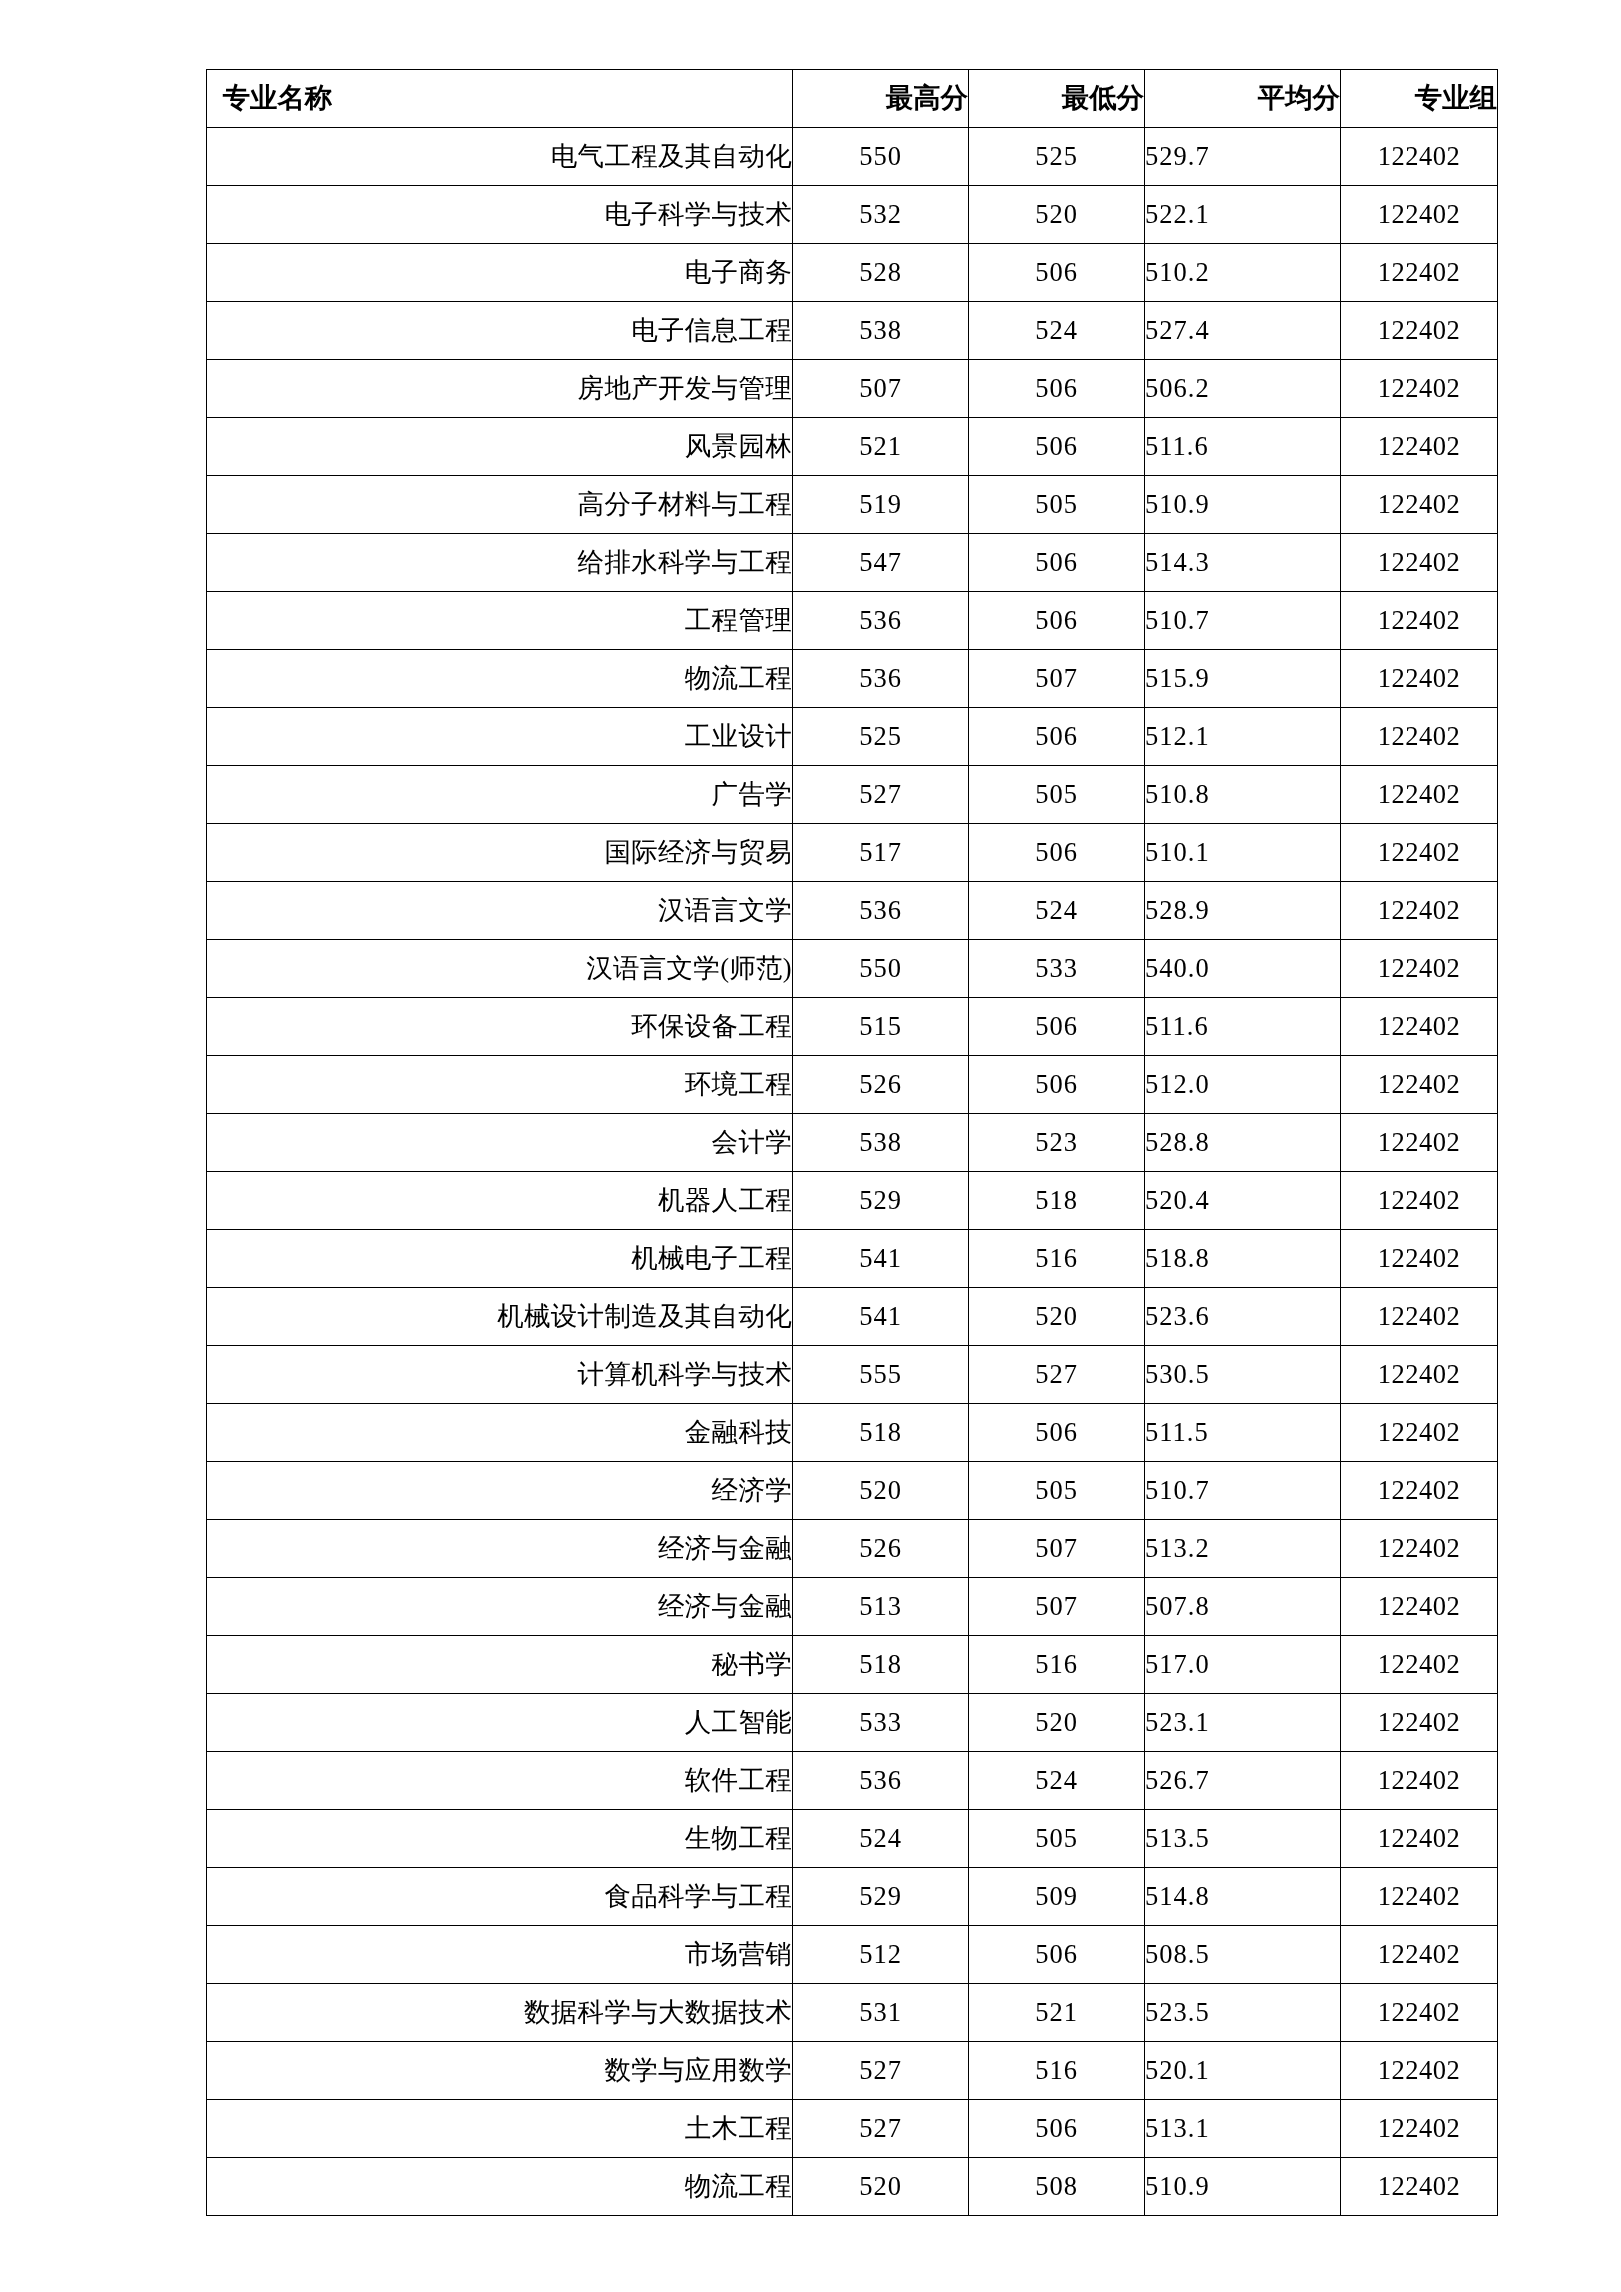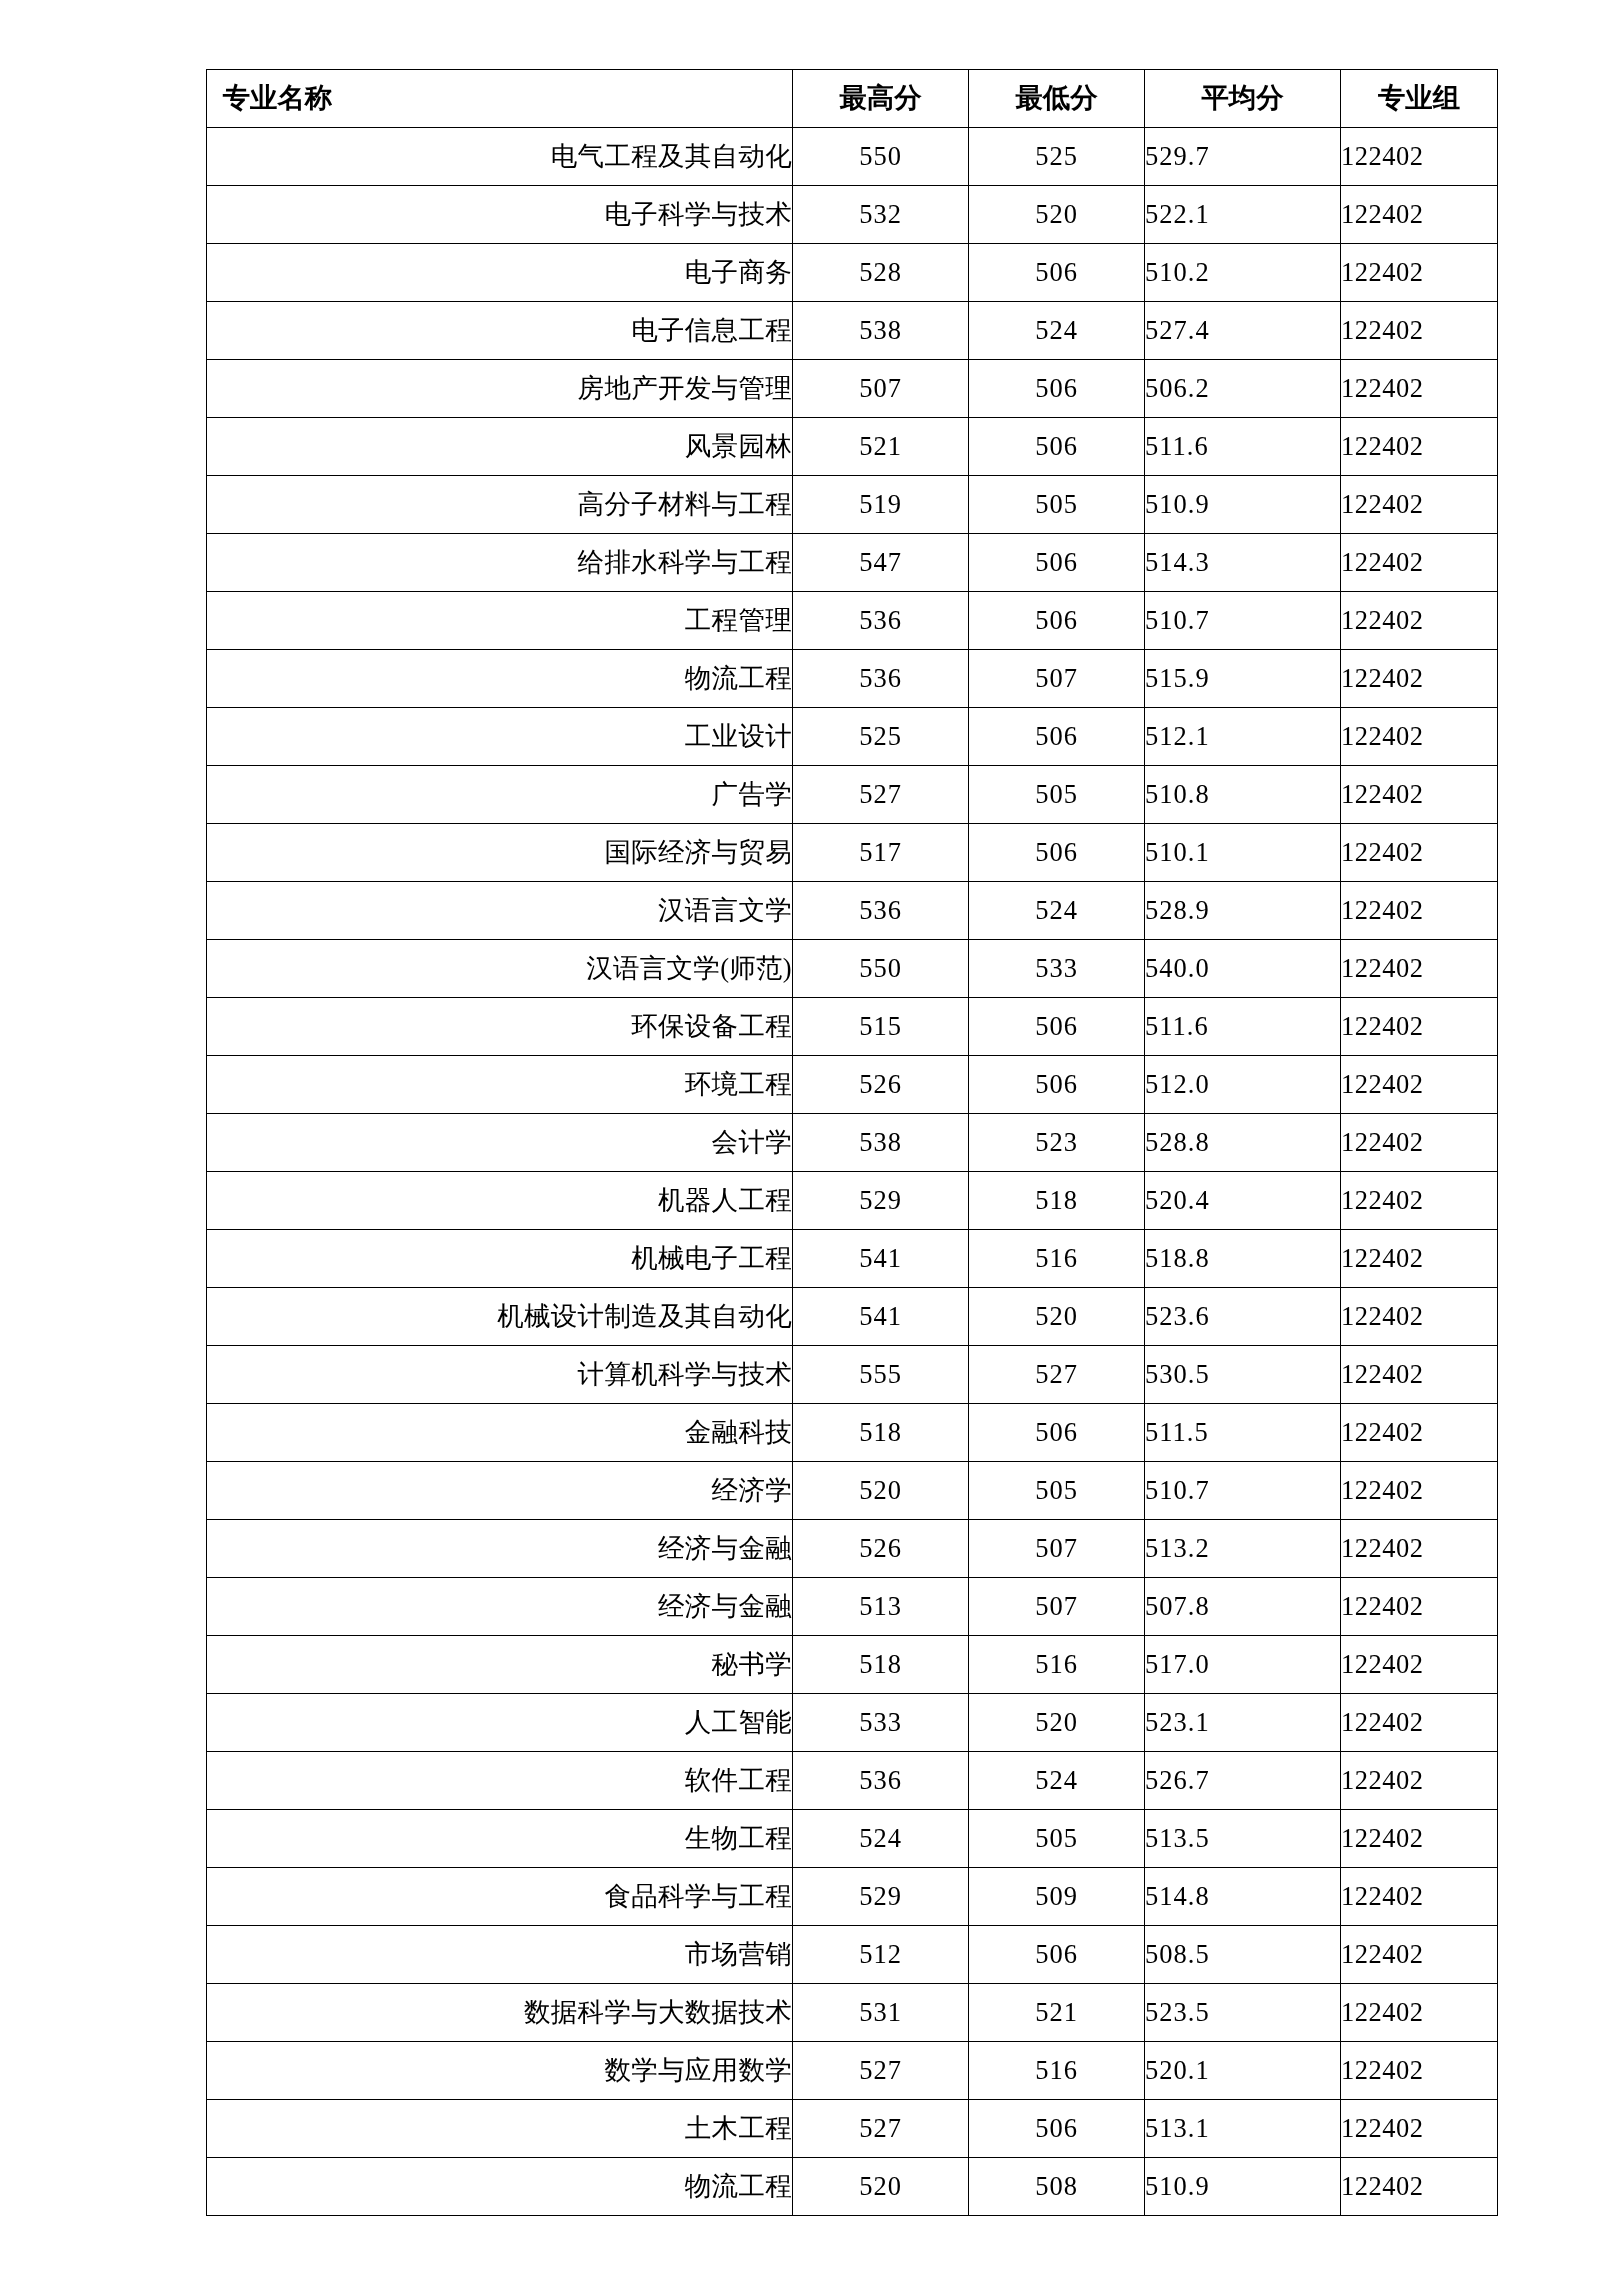--- a/index.html
+++ b/index.html
@@ -40,21 +40,21 @@
     padding: 0;
     font-weight: normal;
     font-size: 26.5px;
     line-height: 57px;
     vertical-align: middle;
     overflow: hidden;
     white-space: nowrap;
   }
   table.score-table thead th {
     font-weight: bold;
-    text-align: center;
+    text-align: right;
     font-size: 27.4px;
   }
   table.score-table thead th.th-major {
     text-align: left;
     padding-left: 15.7px;
   }
   table.score-table td.major {
     text-align: right;
     padding-left: 15.7px;
     letter-spacing: 0.3px;
@@ -62,20 +62,21 @@
   table.score-table td.num {
     text-align: center;
     font-family: "Liberation Serif", "DejaVu Serif", serif;
     letter-spacing: 1px;
   }
   table.score-table td.avg {
     text-align: left;
     letter-spacing: 1px;
   }
   table.score-table td.group {
+    text-align: center;
     letter-spacing: 0.5px;
   }
 </style>
 </head>
 <body>
 
 <div class="page">
   <table class="score-table">
     <colgroup>
       <col class="c-major">

